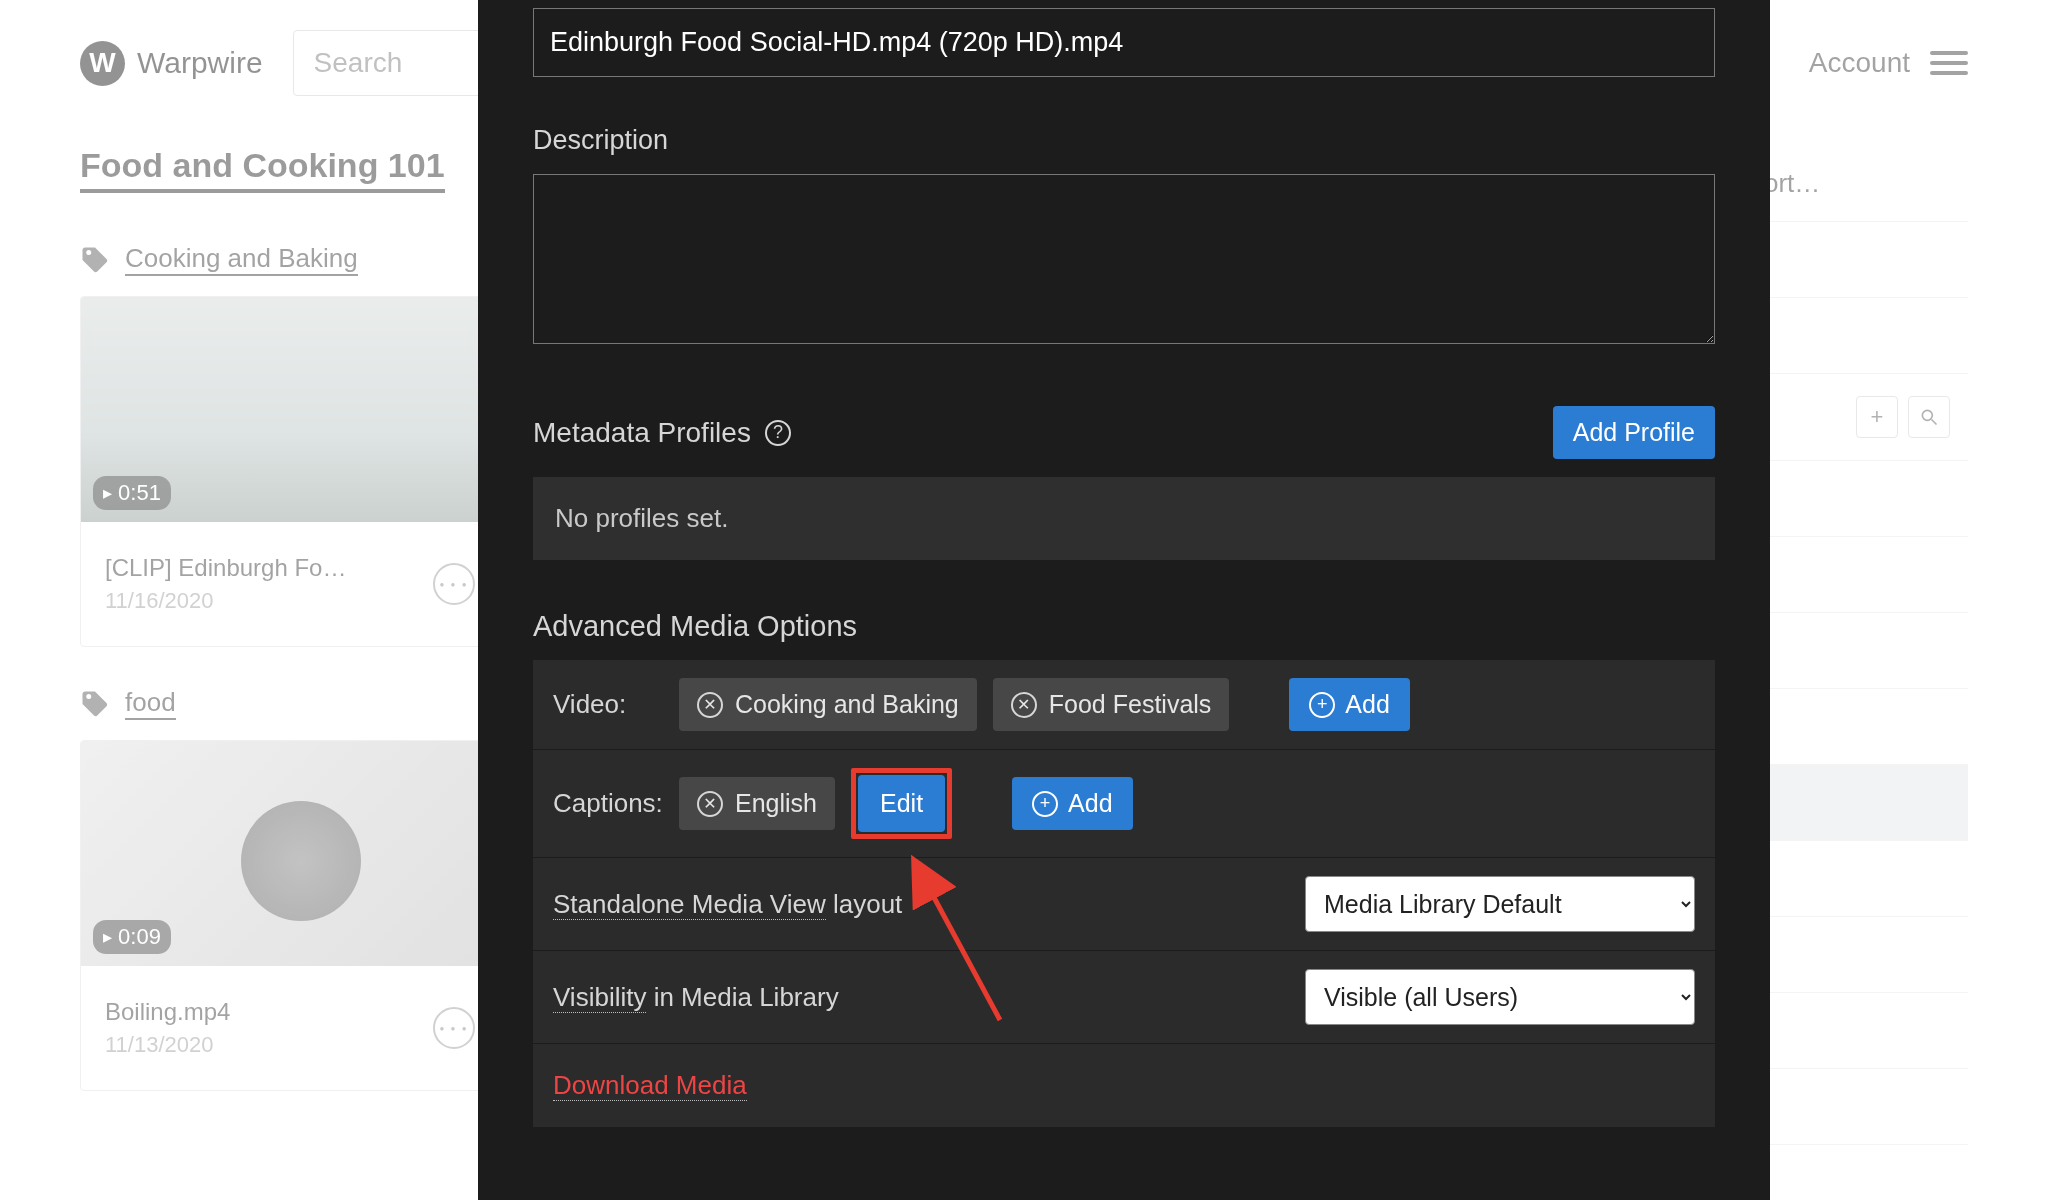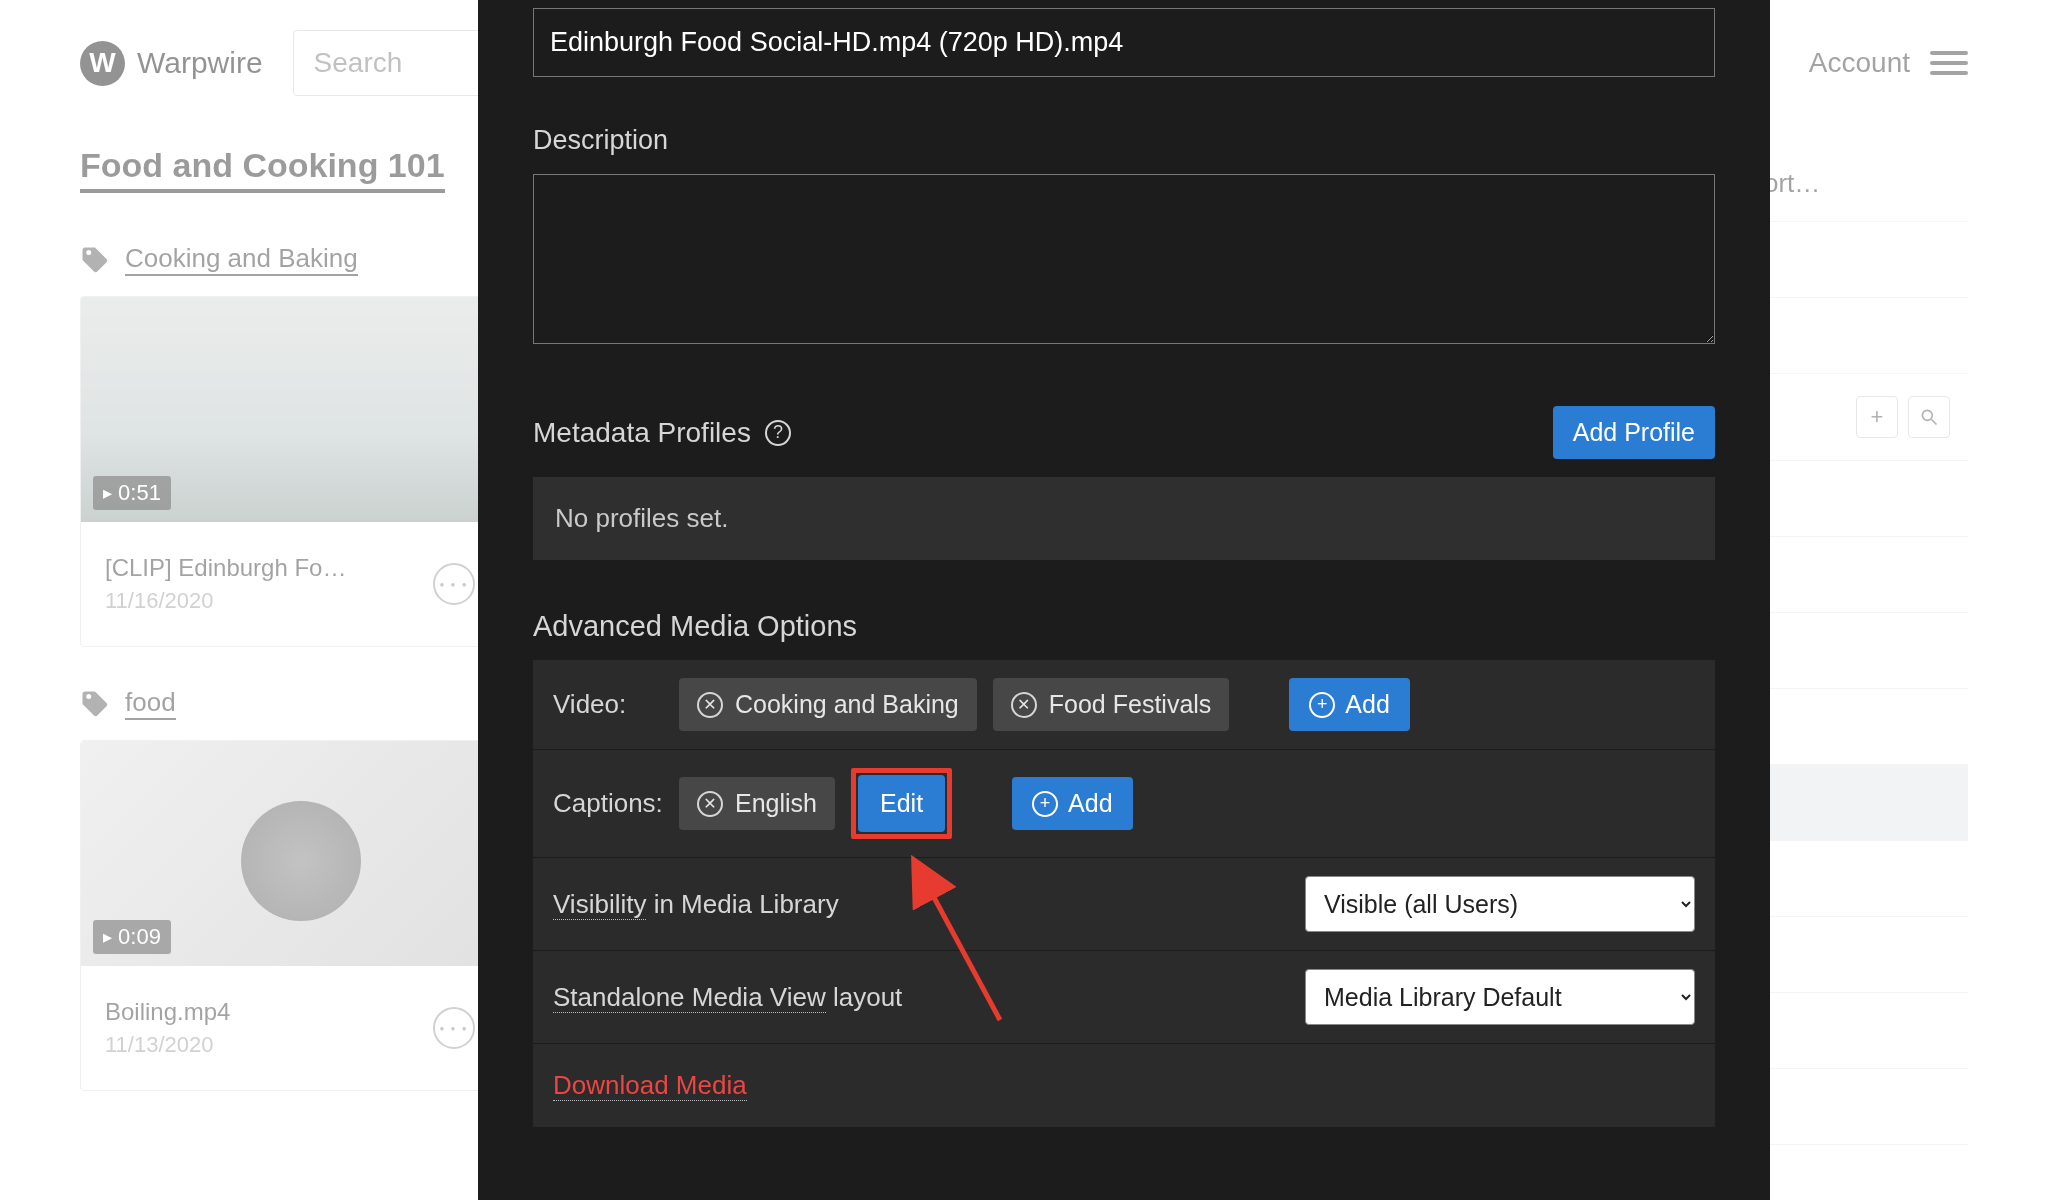--- a/index.html
+++ b/index.html
@@ -23,21 +23,21 @@
 
   
   .cols { display:flex; padding: 30px 80px; gap: 40px; }
   .left { width: 900px; }
   .left h2 { font-size:34px; color:#222; border-bottom:4px solid #222; display:inline-block; padding-bottom:4px; margin-bottom:40px; }
   .tag-line { display:flex; align-items:center; gap:15px; margin: 10px 0 20px 0; }
   .tag-icon { width:30px; height:30px; }
   .tag-line a { color:#333; font-size:26px; border-bottom:2px solid #333; }
   .card { width:420px; border:1px solid #ddd; border-radius:4px; overflow:hidden; margin-bottom:40px; }
   .thumb { width:100%; height:225px; background:#b8c4c3; position:relative; }
-  .dur { position:absolute; left:12px; bottom:12px; background:rgba(0,0,0,0.7); color:#fff; font-size:22px; padding:4px 10px; border-radius:3px; display:flex; align-items:center; gap:6px;}
+  .dur { position:absolute; left:12px; bottom:12px; background:rgba(0,0,0,0.7); color:#fff; font-size:22px; padding:4px 10px; border-radius:13px; display:flex; align-items:center; gap:6px;}
   .dur:before { content:"▸"; font-size:18px; }
   .card-body { padding:32px 24px; display:flex; align-items:center; }
   .card-titles { flex:1; overflow:hidden; }
   .card-title { font-size:24px; color:#333; white-space:nowrap; overflow:hidden; text-overflow:ellipsis; }
   .card-date { font-size:22px; color:#999; margin-top:6px; }
   .more { width:42px; height:42px; border:2px solid #999; border-radius:50%; display:flex; align-items:center; justify-content:center; color:#888; font-size:8px; letter-spacing:2px; }
 
   
   .right { width: 540px; margin-left:auto; font-size:26px; color:#333; }
   .side-row { padding:22px 18px; border-bottom:1px solid #e6e6e6; white-space:nowrap; overflow:hidden; text-overflow:ellipsis;}
@@ -230,27 +230,27 @@
     <span class="red-box">
       <button class="edit-btn">Edit</button>
     </span>
     <button class="btn-blue">
         <span class="plus-circ">+</span>
         <span>Add</span>
       </button>
   </div>
 
   <div class="adv-row">
+    <span><span class="dottedu">Standalone Media View</span><span> layout</span></span>
+    <select class="wsel"><option>Media Library Default</option></select>
+  </div>
+
+  <div class="adv-row">
     <span><span class="dottedu">Visibility</span><span> in Media Library</span></span>
     <select class="wsel"><option>Visible (all Users)</option></select>
-  </div>
-
-  <div class="adv-row">
-    <span><span class="dottedu">Standalone Media View</span><span> layout</span></span>
-    <select class="wsel"><option>Media Library Default</option></select>
   </div>
 
   <div class="dl-row">
     <a href="#">Download Media</a>
   </div>
 </div>
 
 <div class="arrow">
   <svg width="120" height="160">
     <defs>

